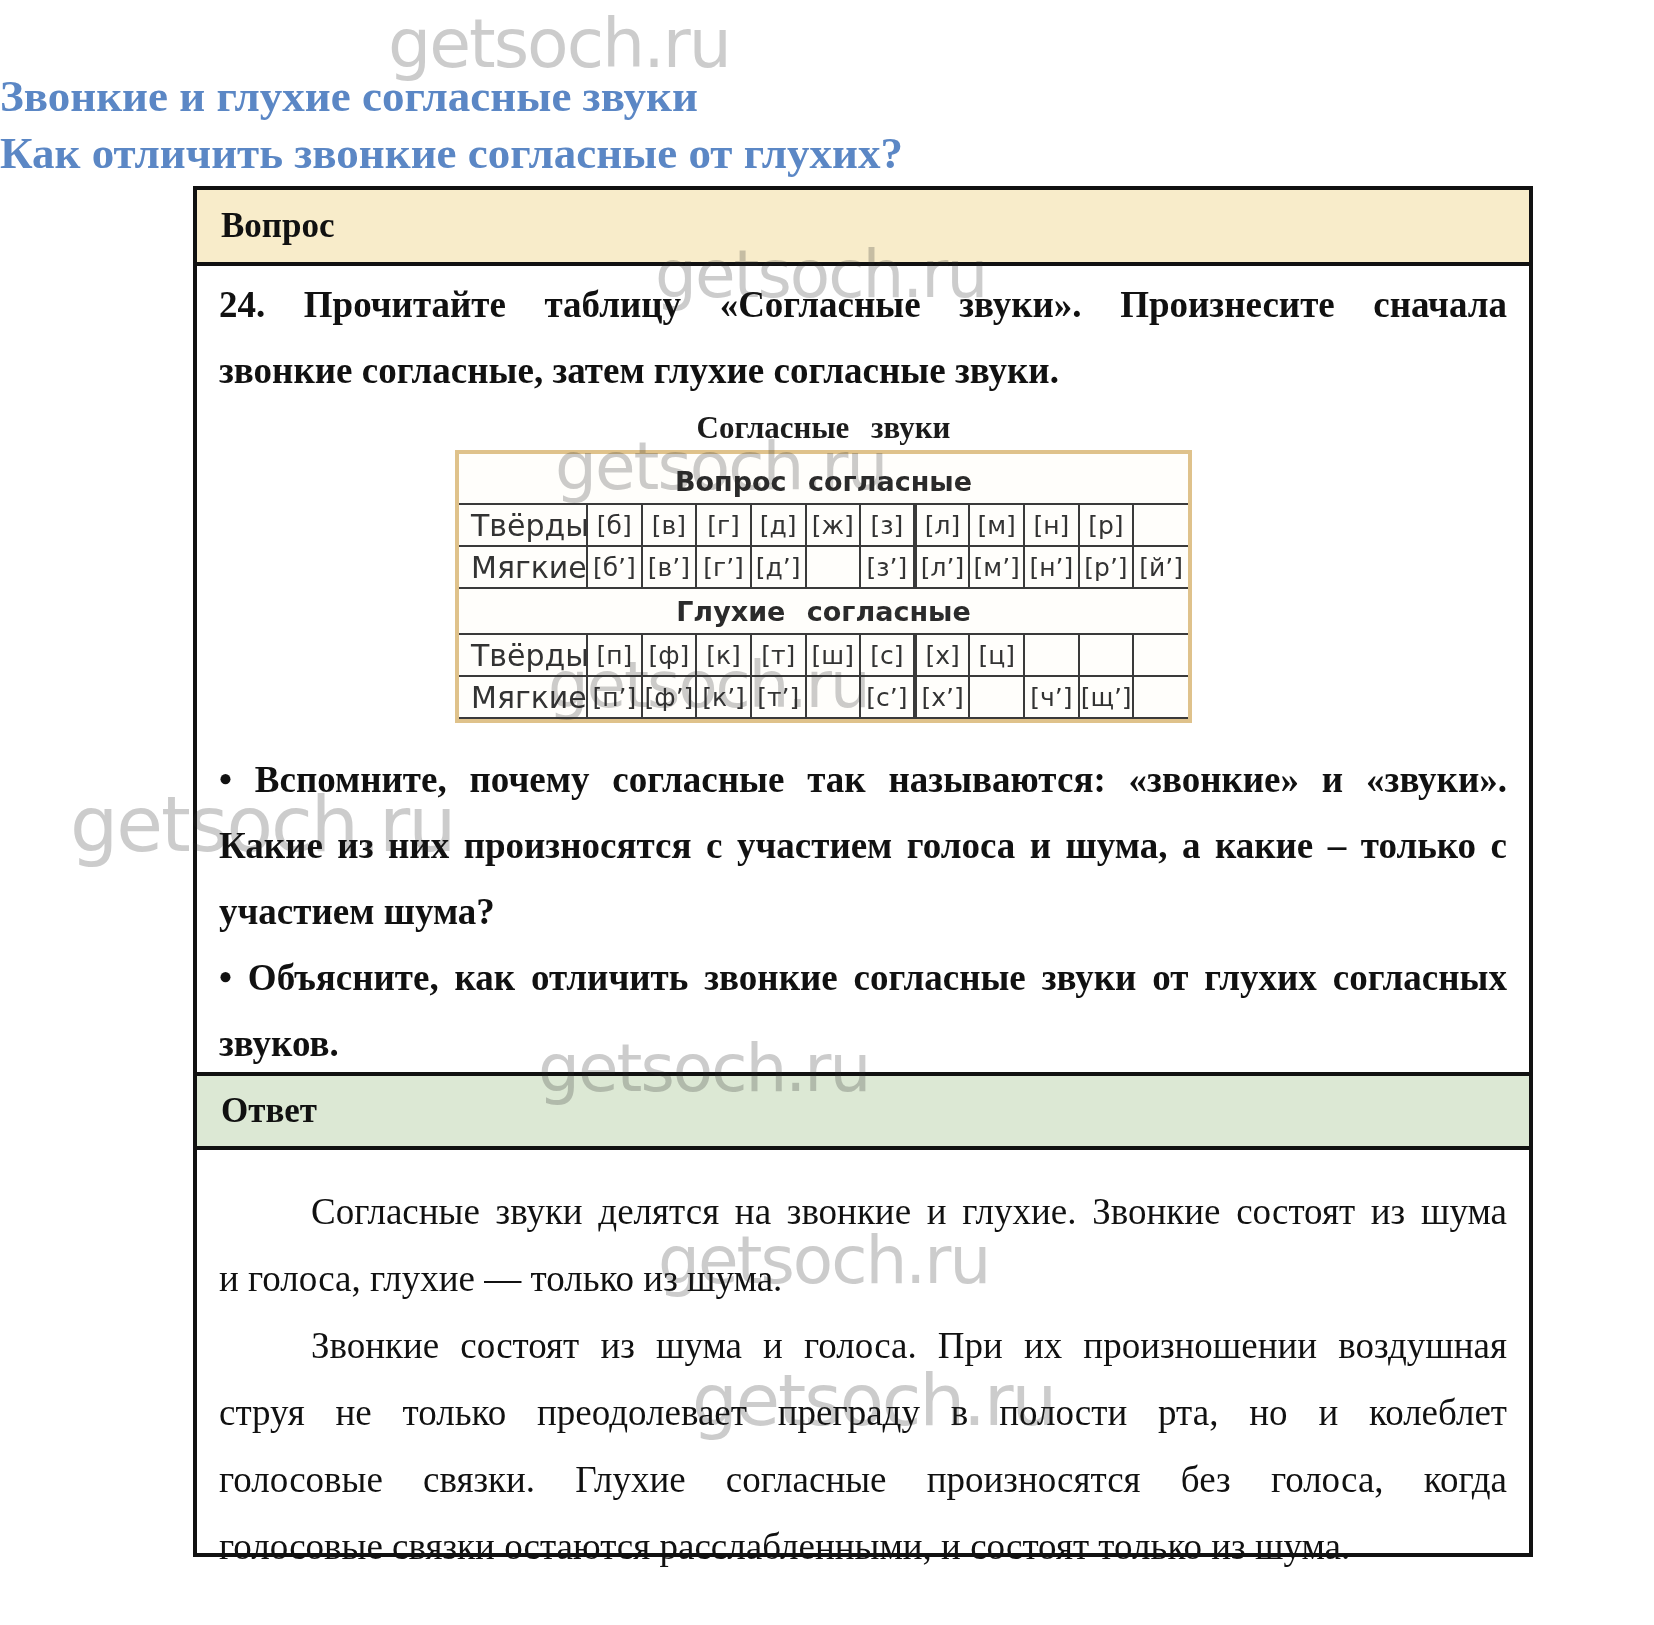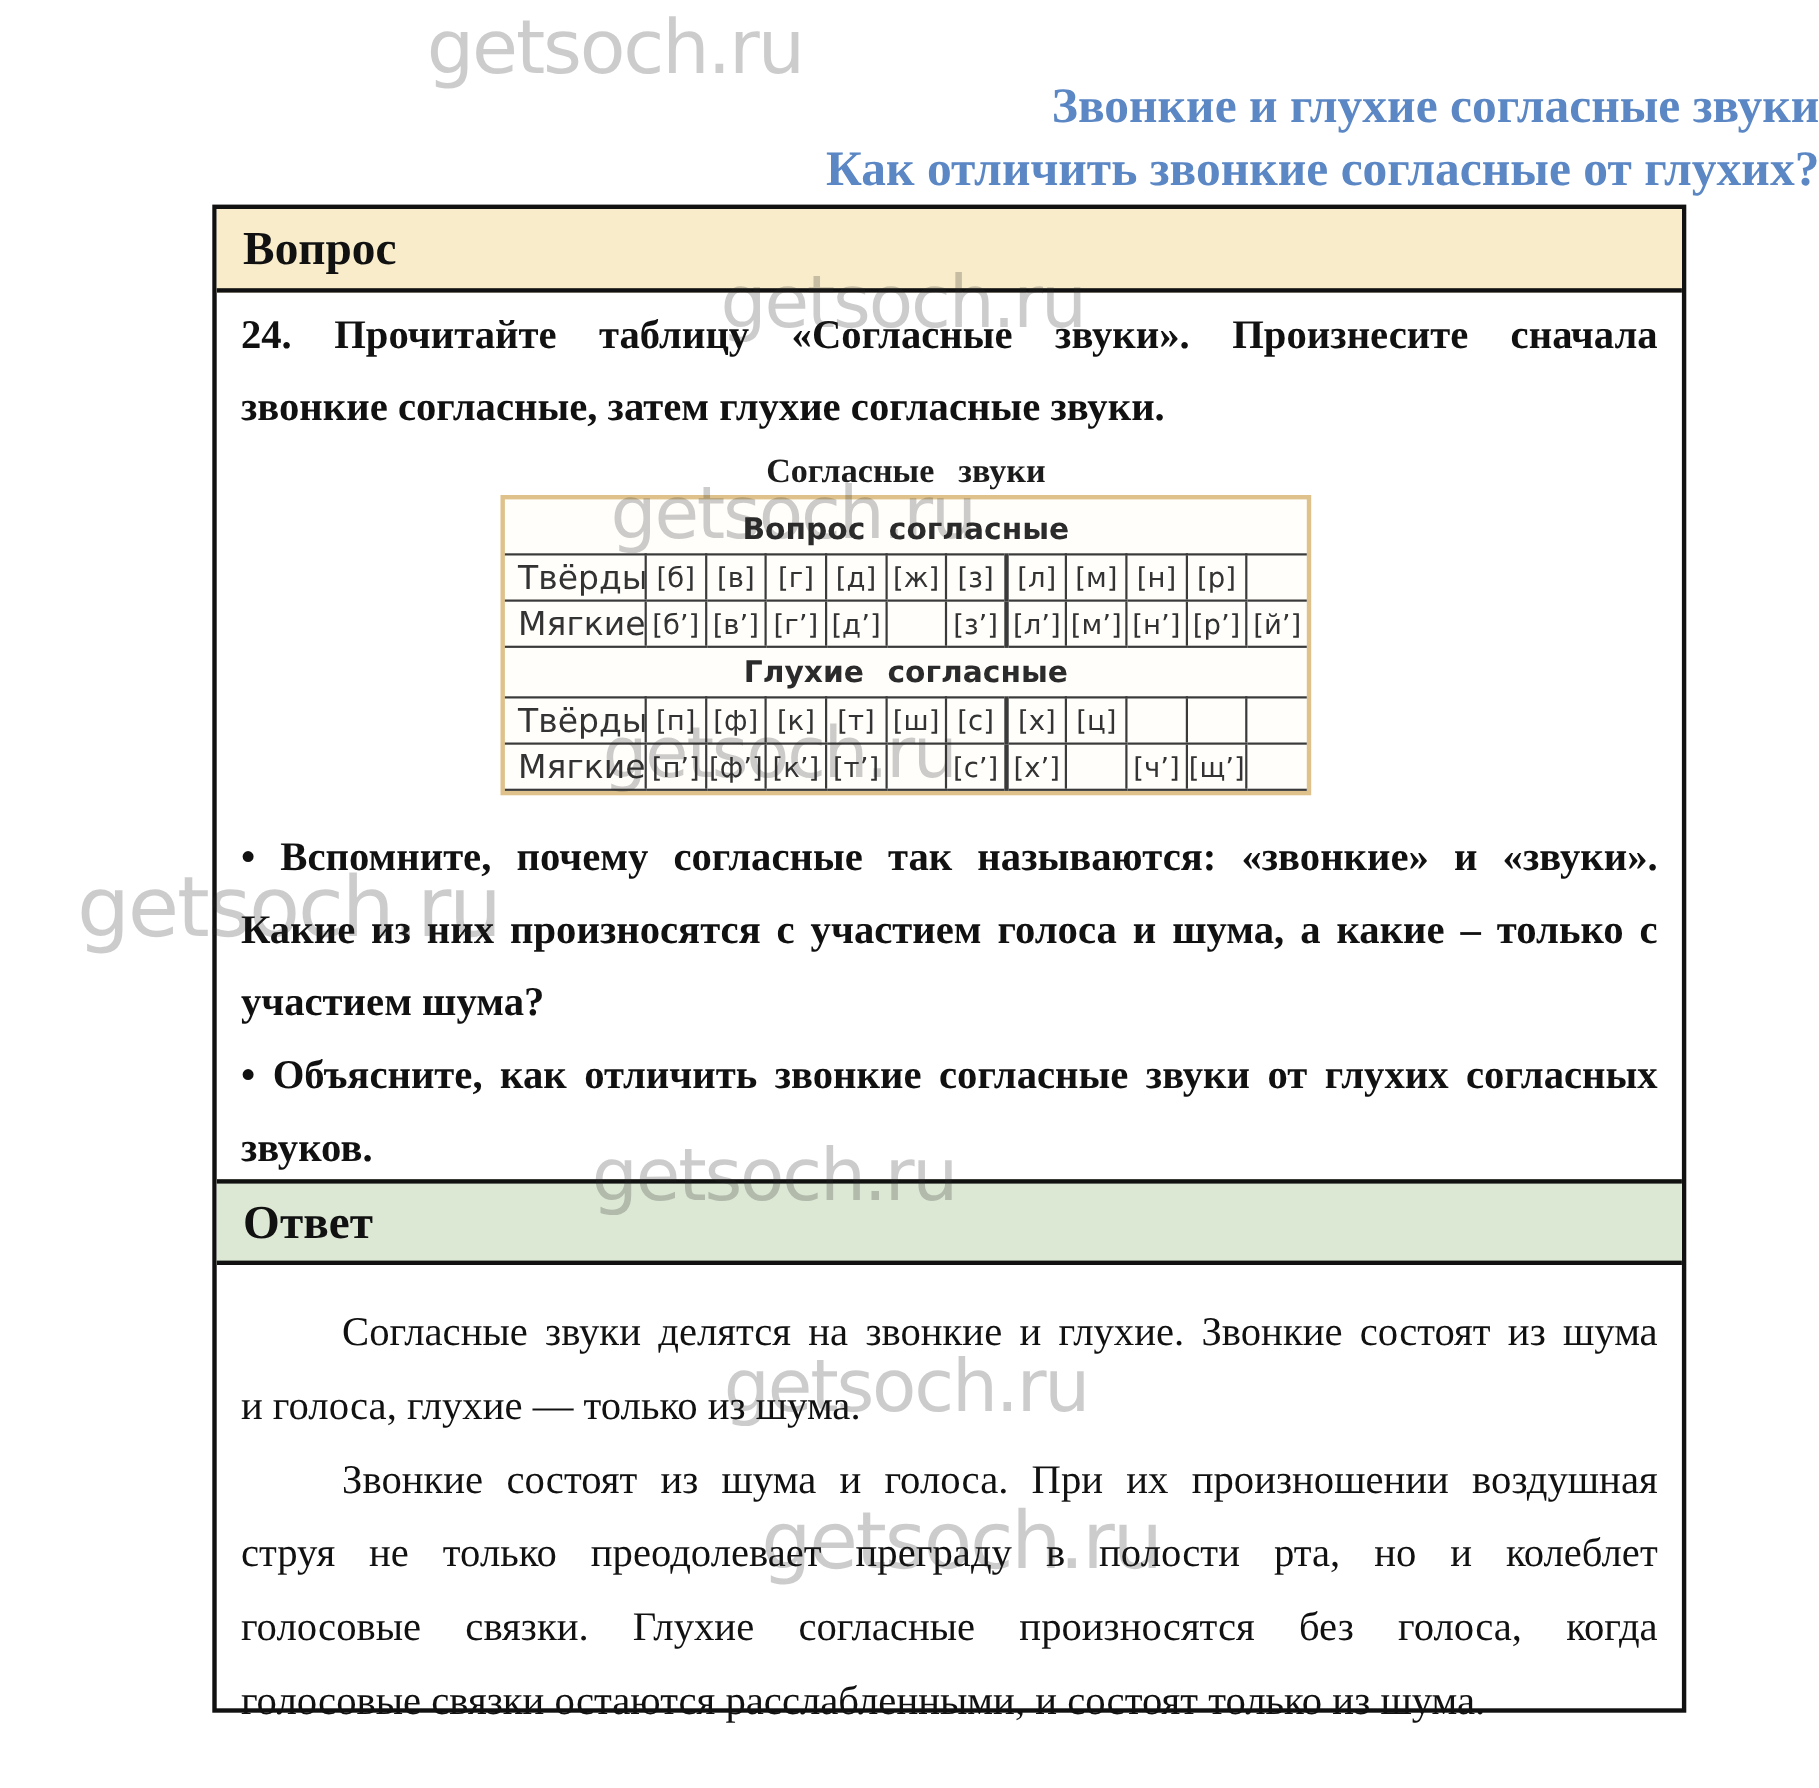--- a/index.html
+++ b/index.html
@@ -1,25 +1,25 @@
 <!DOCTYPE html>
 <html><head>
 <meta charset="utf-8">
 <style>
   html,body{margin:0;padding:0;background:#fff;}
   .page{position:relative;width:1654px;height:1625px;background:#fff;overflow:hidden;
         font-family:"Liberation Serif",serif;color:#111;}
   .wm{position:absolute;font-family:"DejaVu Sans",sans-serif;font-weight:400;
       color:rgba(40,40,40,0.24);letter-spacing:-2px;white-space:nowrap;z-index:6;pointer-events:none;}
-  .titles{position:absolute;top:68px;left:0;right:0;text-align:right;z-index:2;}
+  .titles{position:absolute;top:68px;left:0;right:0;text-align:left;z-index:2;}
   .titles div{font-weight:bold;font-size:45px;line-height:57px;color:#5b87c5;}
   .main-box{position:absolute;left:193px;top:186px;width:1340px;height:1371px;
             box-sizing:border-box;border:4px solid #111;background:#fff;z-index:1;}
   .band{box-sizing:border-box;display:flex;align-items:center;padding-left:24px;
-        font-weight:bold;font-size:43px;}
+        font-weight:bold;font-size:35px;}
   .band.q{height:76px;background:#f8ecca;border-bottom:4px solid #111;}
   .band.a{height:78px;background:#dce8d4;border-top:4px solid #111;border-bottom:4px solid #111;}
   .sec{box-sizing:border-box;padding:6px 22px 0 22px;}
   .sec.question{height:806px;}
   .sec.answer{height:403px;padding-top:28px;}
   .line{font-size:37px;line-height:66px;text-align:left;}
   .sec.answer .line{line-height:67px;}
   .qb{font-weight:bold;}
   .just{text-align:justify;text-align-last:justify;}
   .ind{padding-left:92px;}

